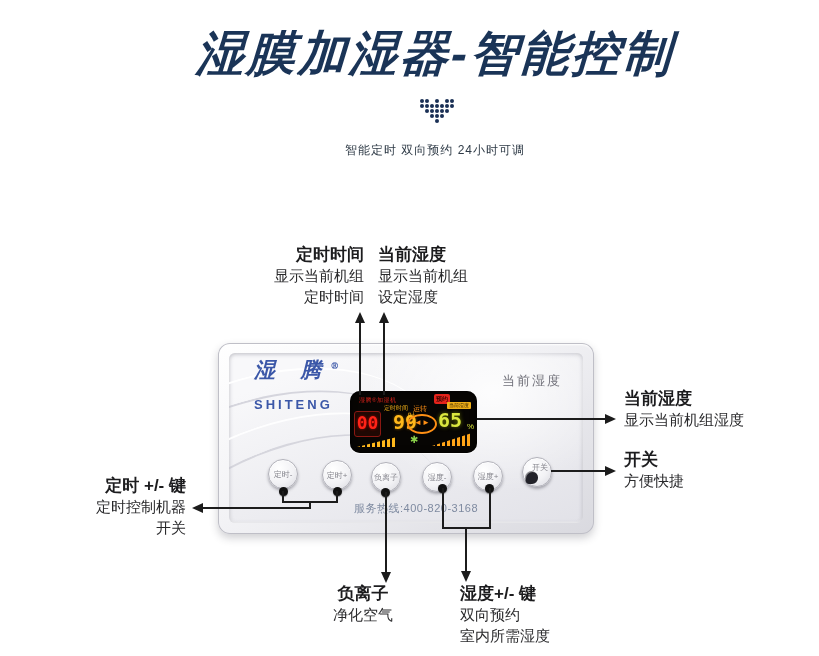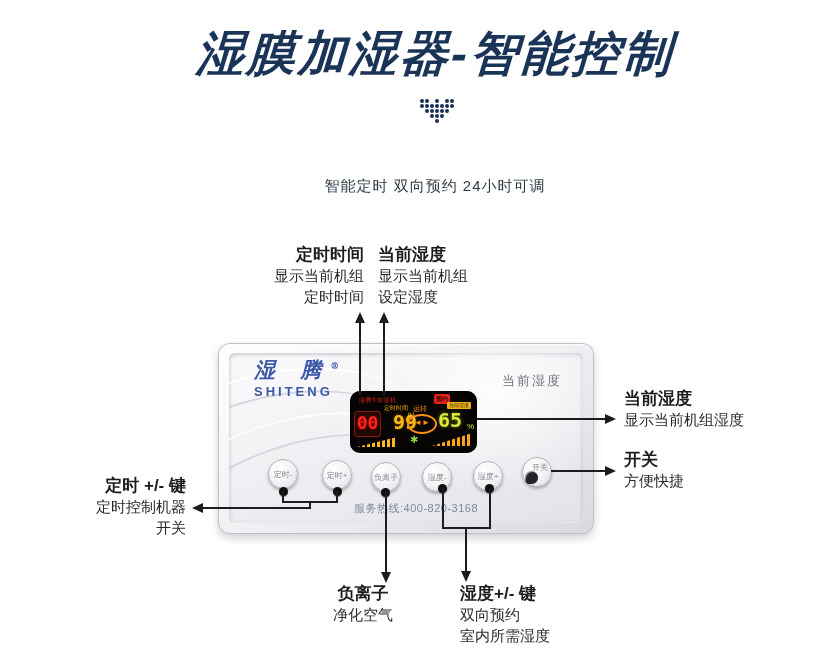--- a/index.html
+++ b/index.html
@@ -13,21 +13,21 @@
   .wmark{position:absolute;left:420px;top:99px;width:4px;height:4px;border-radius:50%;
          background:#1a3055;
          box-shadow:5px 0 0 #1a3055,15px 0 0 #1a3055,25px 0 0 #1a3055,30px 0 0 #1a3055,
                     0 5px 0 #1a3055,5px 5px 0 #1a3055,10px 5px 0 #1a3055,15px 5px 0 #1a3055,
                     20px 5px 0 #1a3055,25px 5px 0 #1a3055,30px 5px 0 #1a3055,
                     5px 10px 0 #1a3055,10px 10px 0 #1a3055,15px 10px 0 #1a3055,
                     20px 10px 0 #1a3055,25px 10px 0 #1a3055,
                     10px 15px 0 #1a3055,15px 15px 0 #1a3055,20px 15px 0 #1a3055,
                     15px 20px 0 #1a3055;}
   .subtitle{position:absolute;left:51px;right:0;top:142px;text-align:center;
-            font-size:15px;letter-spacing:1px;color:#2e3a46;margin-top:35px;}
+            font-size:12px;letter-spacing:1px;color:#2e3a46;}
 
   
   .co{position:absolute;line-height:21px;}
   .co-head{font-weight:bold;font-size:17px;color:#1c1c1e;}
   .co-line{font-size:15px;color:#2a2a2c;}
   .co-top1{right:455px;top:244px;text-align:right;}
   .co-top2{left:378px;top:244px;text-align:left;}
   .co-cur{left:624px;top:388px;}
   .co-pow{left:624px;top:449px;}
   .co-timer{right:633px;top:475px;text-align:right;}
@@ -55,21 +55,21 @@
   .arc2{left:-130px;top:45px;width:340px;height:190px;border-top:2px solid rgba(185,185,198,.55);transform:rotate(-16deg);}
   .arc3{left:-110px;top:70px;width:330px;height:180px;border-top:2px solid rgba(255,255,255,.9);transform:rotate(-19deg);}
   .arc4{left:-100px;top:95px;width:320px;height:170px;border-top:2px solid rgba(185,185,198,.5);transform:rotate(-22deg);}
   .sheen{position:absolute;right:-40px;top:-60px;width:260px;height:200px;border-radius:50%;
          background:radial-gradient(closest-side,rgba(255,255,255,.85),rgba(255,255,255,0));}
 
   .logo{position:absolute;left:254px;top:356px;color:#3b57a8;}
   .logo-cn{font-family:"DejaVu Serif","Liberation Serif",serif;font-style:italic;font-weight:bold;
            font-size:21px;letter-spacing:9px;white-space:nowrap;}
   .logo-reg{font-size:9px;vertical-align:super;letter-spacing:0;}
-  .logo-en{font-size:13px;font-weight:bold;letter-spacing:3px;margin-top:0;}
+  .logo-en{font-size:13px;font-weight:bold;letter-spacing:3px;margin-top:13px;}
   .model{position:absolute;left:502px;top:372px;font-size:13px;letter-spacing:2px;color:#71717a;}
   .hotline{position:absolute;left:338px;top:501px;width:156px;text-align:center;
            font-size:11px;color:#7e8aa0;letter-spacing:.5px;}
 
   
   .lcd{position:absolute;left:350px;top:391px;width:127px;height:62px;border-radius:10px;
        background:#070503;box-shadow:inset 0 0 6px #000, 0 1px 1px rgba(255,255,255,.7);}
   .lcd *{position:absolute;white-space:nowrap;}
   .d-brand{left:9px;top:5px;font-size:6px;color:#e5231b;letter-spacing:.5px;}
   .d-badge{left:84px;top:3px;font-size:6px;line-height:8px;color:#3c0500;background:#e5231b;

